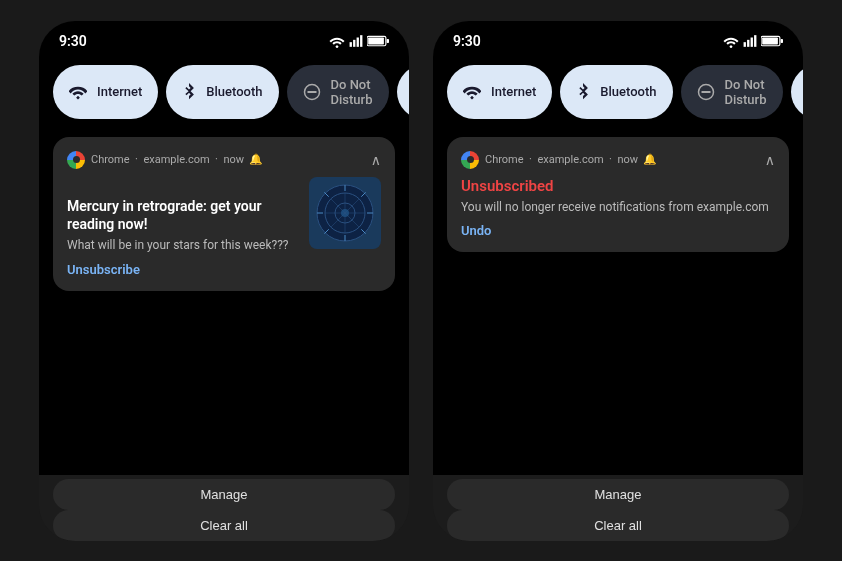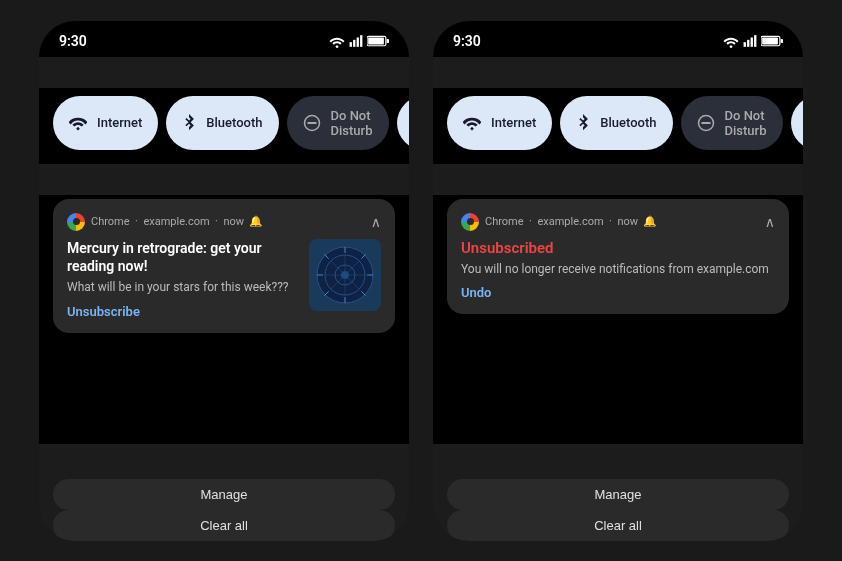--- a/index.html
+++ b/index.html
@@ -18,21 +18,20 @@
     .phone {
       width: 370px;
       height: 520px;
       background: #1c1c1c;
       border-radius: 36px;
       overflow: hidden;
       display: flex;
       flex-direction: column;
       padding: 0;
       position: relative;
-      gap: 31px;
     }
 
     .status-bar {
       display: flex;
       justify-content: space-between;
       align-items: center;
       padding: 12px 20px 8px;
       background: #000;
     }
 
@@ -156,20 +155,21 @@
       font-size: 14px;
       cursor: pointer;
     }
 
     .notif-title {
       color: #fff;
       font-size: 14px;
       font-weight: 600;
       line-height: 1.3;
       margin-bottom: 4px;
+      margin-top: 20px;
     }
 
     .notif-body {
       color: #bbb;
       font-size: 12px;
       line-height: 1.4;
       margin-bottom: 8px;
     }
 
     .notif-image-row {

